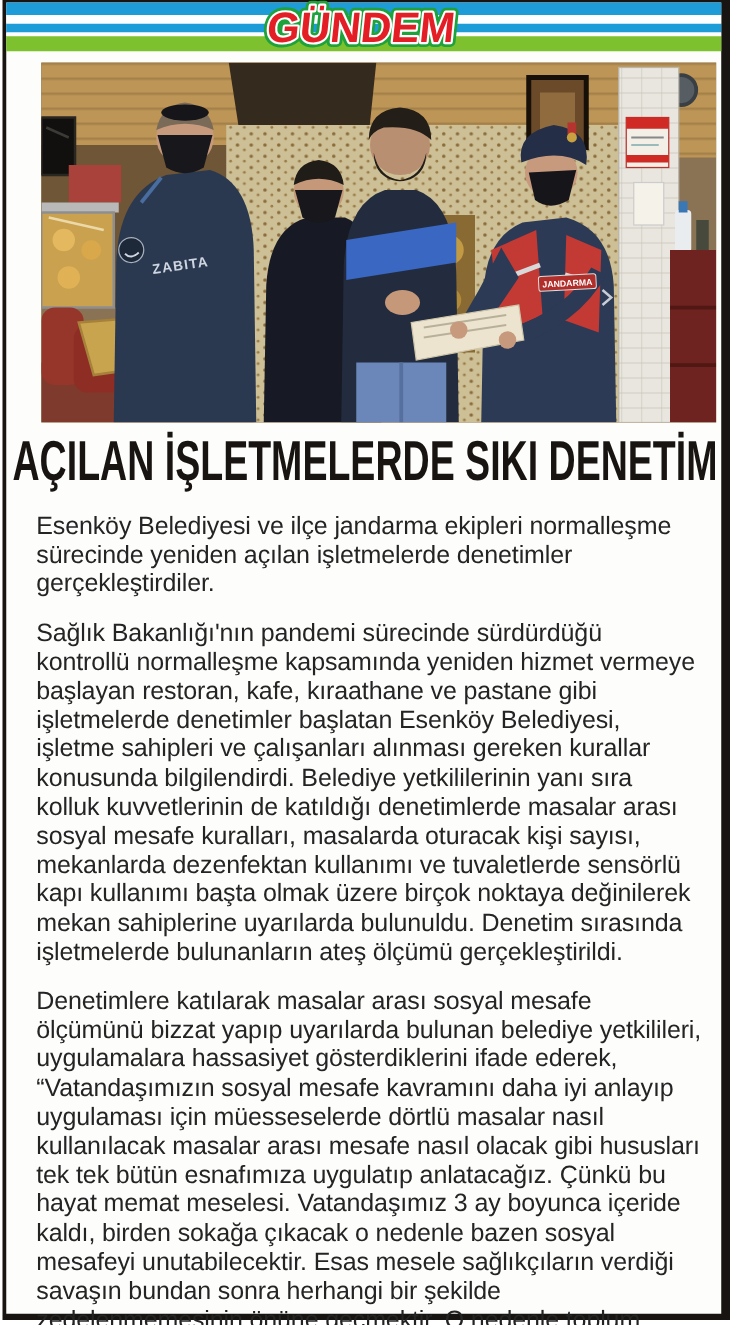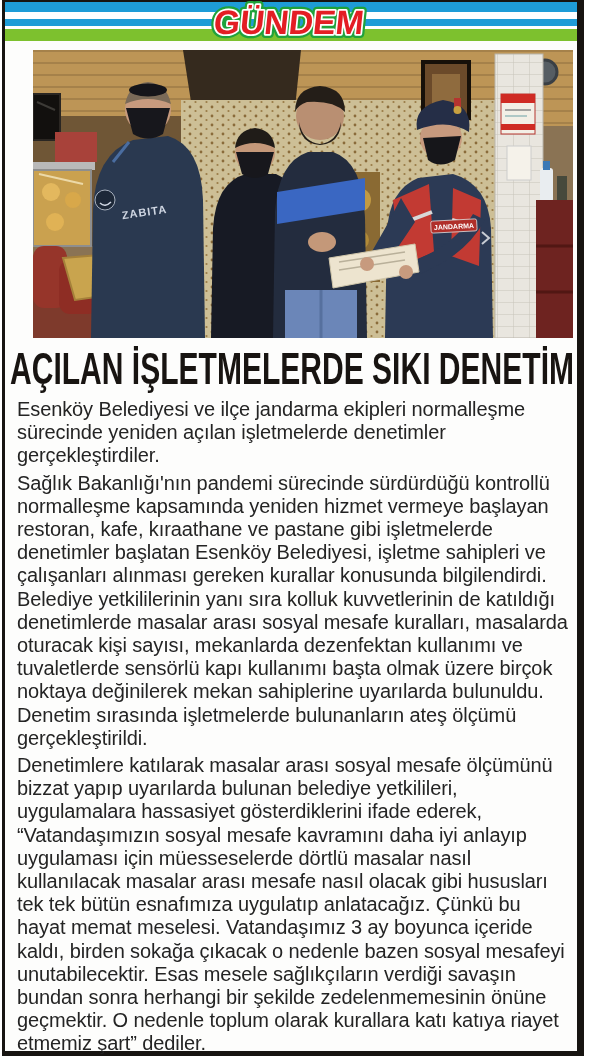--- a/index.html
+++ b/index.html
@@ -16,21 +16,21 @@
   .s-white2{top:24px;height:3px;background:#ffffff;}
   .s-green{top:27px;height:12px;background:#7dc12e;}
   .logo-svg{position:absolute;left:50%;top:0;transform:translateX(-50%);overflow:visible;}
   
   .photo{position:absolute;left:28px;top:48px;width:540px;height:288px;background:#9b7c50;overflow:hidden;}
   
   .headline-svg{position:absolute;left:5px;top:341px;overflow:visible;}
   
   .bodytext{position:absolute;left:8px;top:392px;width:564px;color:#242424;
             font-size:20px;line-height:23.2px;letter-spacing:-0.1px;}
-  .bodytext p{margin:4px;}
+  .bodytext p{margin:16px;}
 </style>
 </head>
 <body>
 
 <div class="page">
   <div class="frame">
 
     <div class="masthead">
       <div class="stripe s-blue1"></div>
       <div class="stripe s-white1"></div>

